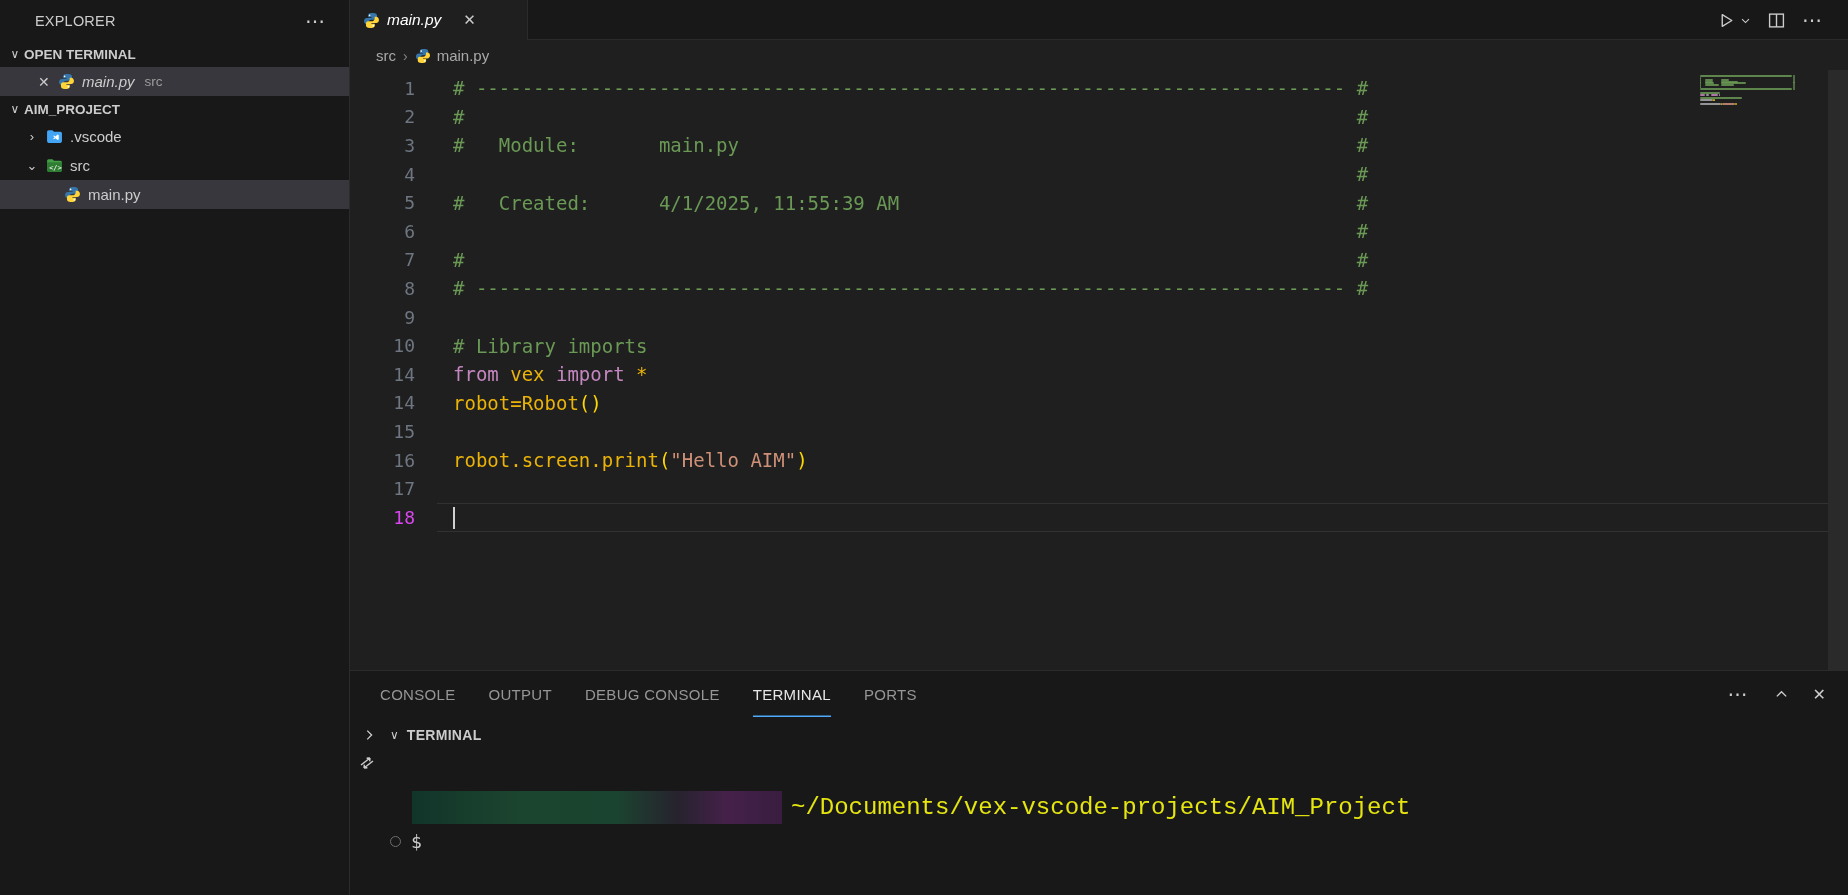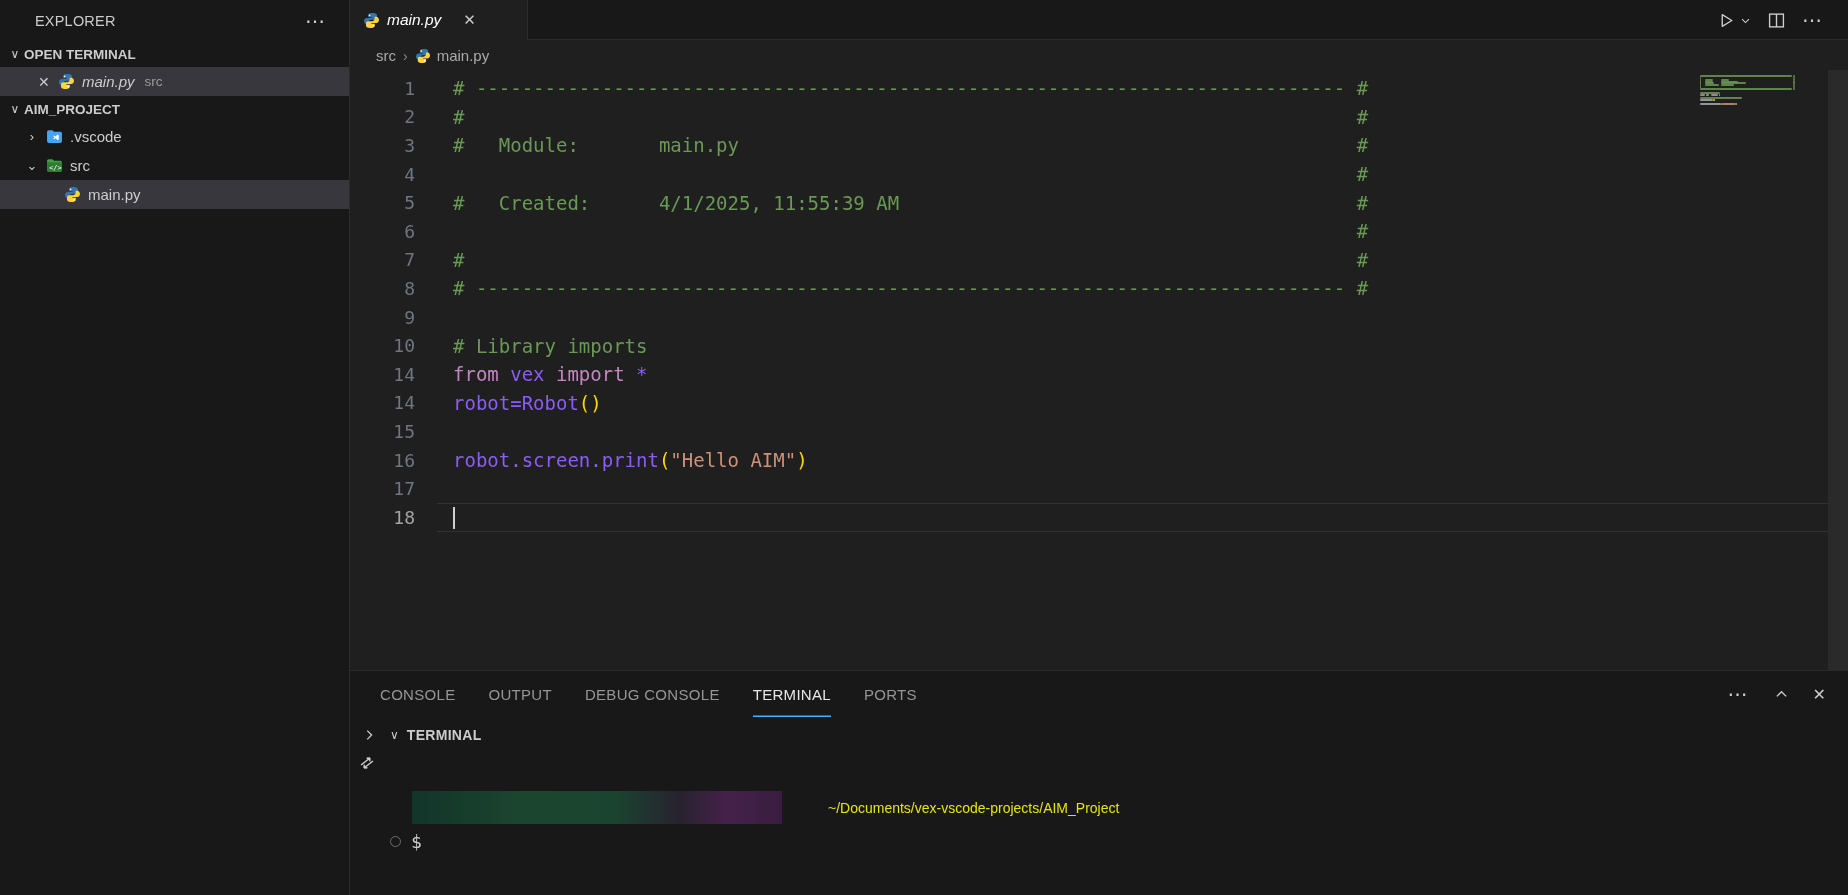--- a/index.html
+++ b/index.html
@@ -41,26 +41,26 @@
   .breadcrumb { position:absolute; left:0; right:0; top:41px; height:29px; background:#1f1f1f;
                 display:flex; align-items:center; padding-left:26px; font-size:15px; color:#a9a9a9; }
   .bc-sep { margin:0 7px; color:#858585; font-size:14px; }
   .breadcrumb .file-icon { width:16px; height:16px; margin-right:6px; }
   
   .editor { position:absolute; left:0; right:0; top:70px; height:600px; background:#1f1f1f; overflow:hidden; }
   .code-area { position:absolute; left:0; top:4px; right:0; }
   .code-row { display:flex; height:28.6px; align-items:center; position:relative; }
   .gutter { width:87px; padding-right:22px; text-align:right; flex:0 0 auto;
             font-family:"DejaVu Sans Mono", monospace; font-size:18px; color:#6e7681; }
-  .code-row.active .gutter { color:#a3a3a3; }
+  .code-row.active .gutter { color:#d946ef; }
   .code-content { flex:1; margin-right:20px; height:100%; display:flex; align-items:center;
                   padding-left:16px; position:relative;
                   font-family:"DejaVu Sans Mono", monospace; font-size:19px; white-space:pre; }
   .code-row.active .code-content { border-top:1px solid #323232; border-bottom:1px solid #323232; }
-  .tk-c { color:#6a9955; } .tk-k { color:#c586c0; } .tk-t { color:#8b5cf6; }
+  .tk-c { color:#6a9955; } .tk-k { color:#c586c0; } .tk-t { color:#eab308; }
   .tk-p { color:#ffd700; } .tk-s { color:#ce9178; }
   .banner-end { position:absolute; left:calc(16px + 79ch); color:#6a9955; }
   .cursor { position:absolute; left:16px; top:3px; width:2px; height:22px; background:#d0d0d0; }
   .minimap { position:absolute; right:53px; top:5px; width:95px; height:40px; cursor:pointer; }
   .mm-seg { position:absolute; height:2px; border-radius:1px; }
   .overview-strip { position:absolute; right:0; top:0; width:20px; height:600px; background:#2a2a2a; cursor:pointer; }
   
   .panel { position:absolute; left:0; right:0; top:670px; height:225px; background:#181818;
            border-top:1px solid #2b2b2b; }
   .panel-tabs { position:absolute; left:0; top:0; right:0; height:46px; display:flex;
@@ -72,21 +72,21 @@
                    align-items:center; gap:24px; padding-right:22px; }
   .pa-icon { color:#cccccc; font-size:15px; display:flex; align-items:center; cursor:pointer; }
   .term-header { position:absolute; left:0; top:50px; height:28px; display:flex; align-items:center; }
   .term-header .big-chev { width:14px; margin-left:12px; margin-right:14px; display:flex; cursor:pointer; }
   .term-header .sec-chev { font-size:12px; margin-right:8px; cursor:pointer; }
   .term-header .sec-label { font-weight:bold; font-size:14px; color:#cccccc; letter-spacing:.3px; }
   .term-switch { position:absolute; left:7px; top:82px; cursor:pointer; }
   .term-banner { position:absolute; left:62px; top:120px; width:370px; height:33px;
                  background:linear-gradient(90deg,#12352a 0%,#1c452f 30%,#1b4430 55%,#27222e 72%,#45214a 85%,#391d40 100%); }
   .term-path { position:absolute; left:441px; top:120px; height:33px; display:flex; align-items:center;
-               font-family:Liberation Sans, sans-serif; font-size:14px; color:#e5e510; white-space:pre;margin-left:37px; }
+               font-family:Liberation Mono, monospace; font-size:24px; color:#e5e510; white-space:pre; }
   .term-prompt-row { position:absolute; left:40px; top:158px; height:24px; display:flex; align-items:center; }
   .cmd-circle { width:11px; height:11px; border:1.5px solid #6e6e6e; border-radius:50%; margin-right:10px; }
   .prompt-char { font-family:"DejaVu Sans Mono", monospace; font-size:18px; color:#cccccc; }
   svg { display:block; }
 </style>
 </head>
 <body>
 
 <div class="app">
 

